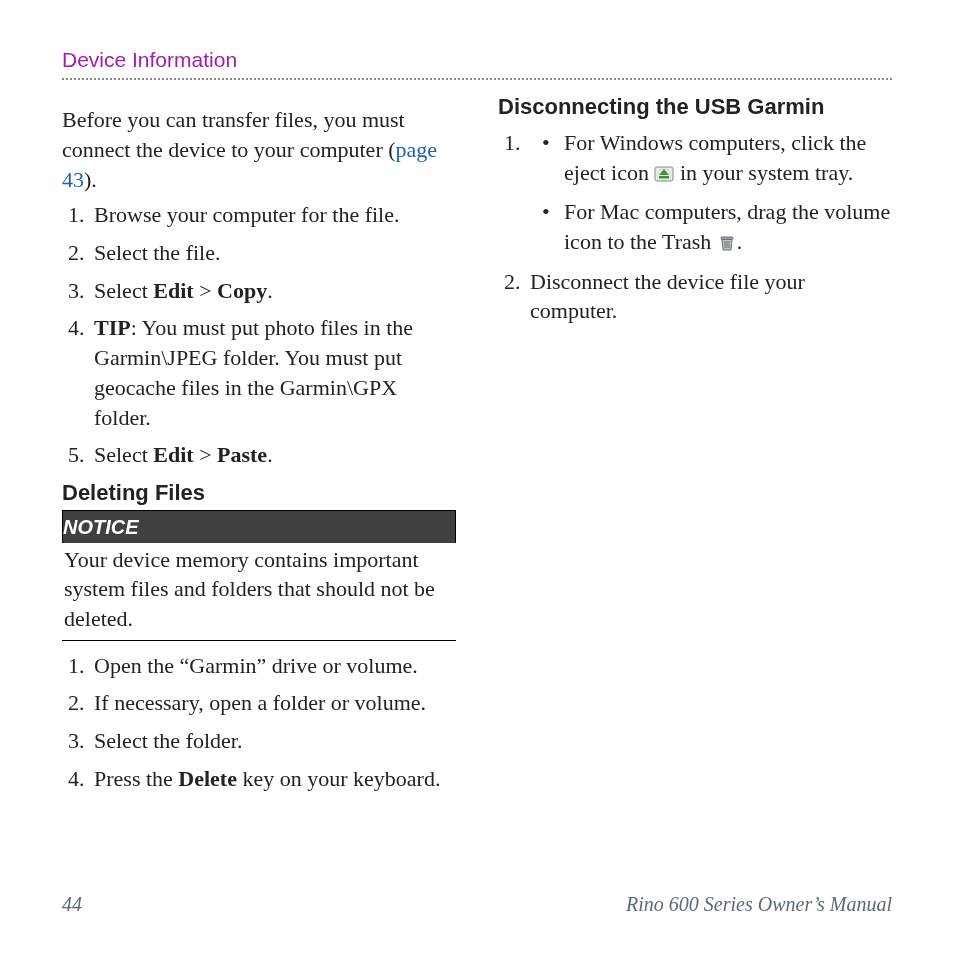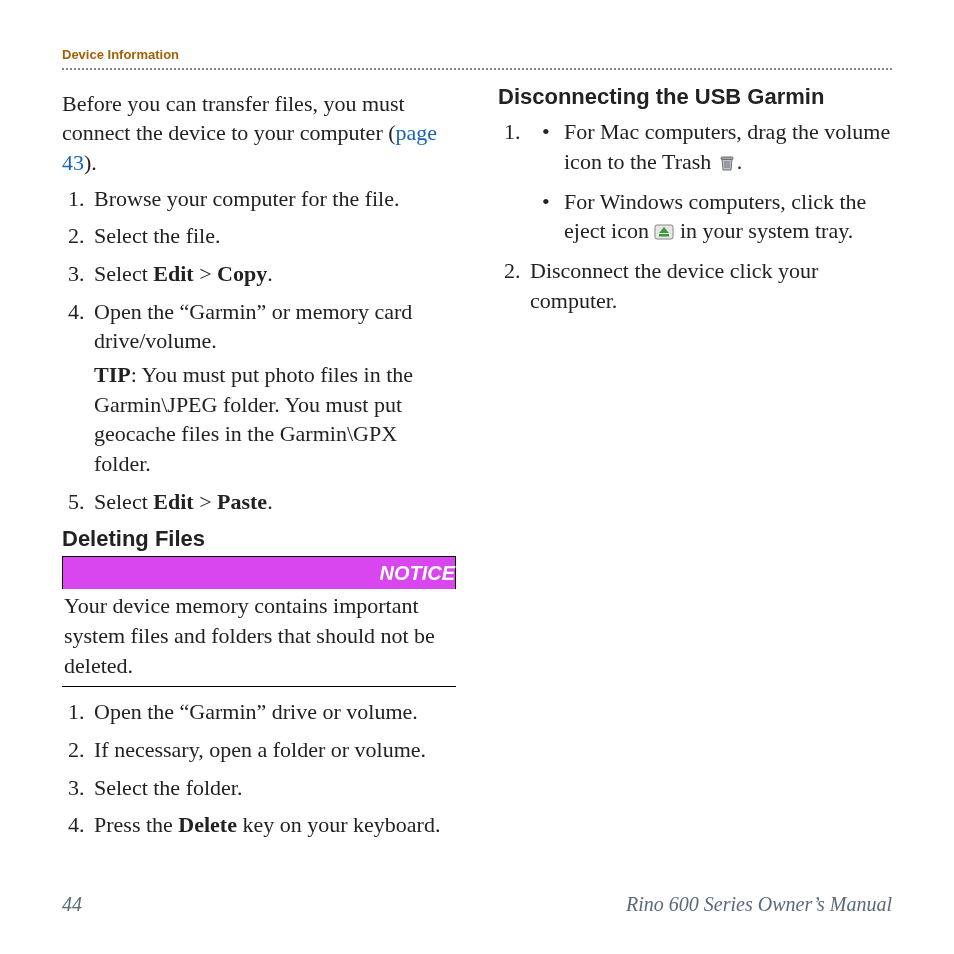--- a/index.html
+++ b/index.html
@@ -12,57 +12,56 @@
     background:#fff;
     position:relative;
     box-sizing:border-box;
   }
   .page{
     padding:46px 62px 0 62px;
     box-sizing:border-box;
   }
   .running-head{
     font-family:Arial,Helvetica,sans-serif;
-    font-size:13px;
-    color:#a16207;
+    font-size:21px;
+    color:#a21caf;
     border-bottom:2px dotted #888;
     padding-bottom:4px;
     margin-bottom:12px;
-    font-weight:bold;
   }
   .cols{
     column-count:2;
     column-gap:42px;
     column-fill:auto;
     height:770px;
   }
   .block{break-inside:avoid}
   h3{
     font-family:Arial,Helvetica,sans-serif;
     font-weight:bold;
     font-size:22px;
     margin:2px 0 2px 0;
   }
-  p{margin:7px 0 6px 0}
+  p{margin:13px 0 6px 0}
   ol{margin:6px 0 6px 0;padding-left:28px}
   ol>li{padding-left:4px;margin-bottom:8px}
   ul.bullets{list-style:none;margin:4px 0 4px 0;padding-left:12px}
   ul.bullets>li{
     position:relative;padding-left:22px;margin-bottom:10px;
   }
   ul.bullets>li::before{
     content:"•";position:absolute;left:0;top:0;
   }
   .tip{margin:4px 0 7px 0}
   .link{color:#1763b5}
   .notice-bar{
-    background:#d946ef;color:#fff;
+    background:#404040;color:#fff;
     font-family:Arial,Helvetica,sans-serif;
     font-weight:bold;font-style:italic;
-    text-align:right;
+    text-align:left;
     padding:3px 0 2px 0;
     border:1px solid #000;
     border-bottom:none;
     font-size:20px;
   }
   .notice-body{
     border-bottom:1px solid #000;
     padding:2px 2px 6px 2px;
     margin-bottom:10px;
   }
@@ -89,21 +88,20 @@
     <p>
       <span>Before you can transfer files, you must connect the device to your computer (</span><span class="link">page 43</span><span>).</span>
     </p>
     <ol>
       <li>Browse your computer for the file.</li>
       <li>Select the file.</li>
       <li>
         <span>Select </span><span class="b">Edit</span><span> &gt; </span><span class="b">Copy</span><span>.</span>
       </li>
       <li>
-        <span>Open the “Garmin” or memory card drive/volume.</span>
         <p class="tip">
           <span class="b">TIP</span><span>: You must put photo files in the Garmin\JPEG folder. You must put geocache files in the Garmin\GPX folder.</span>
         </p>
       </li>
       <li>
         <span>Select </span><span class="b">Edit</span><span> &gt; </span><span class="b">Paste</span><span>.</span>
       </li>
     </ol>
 
     <div class="block">
@@ -120,38 +118,38 @@
         <span>Press the </span><span class="b">Delete</span><span> key on your keyboard.</span>
       </li>
     </ol>
 
     <div class="block">
     <h3>Disconnecting the USB Garmin</h3>
     <ol>
       <li>
         <ul class="bullets">
           <li>
+            <span>For Windows computers, click the eject icon </span><span class="inline-icon"><svg viewBox="0 0 20 16">
+                    <rect x="1" y="1" width="18" height="14" rx="2" fill="#e7e7e7" stroke="#888"></rect>
+                    <polygon points="10,3 15,9 5,9" fill="#3a9a3a"></polygon>
+                    <rect x="5" y="10" width="10" height="2.5" fill="#3a9a3a"></rect>
+                  </svg></span><span> in your system tray.</span>
+          </li>
+          <li>
             <span>For Mac computers, drag the volume icon to the Trash </span><span class="inline-icon"><svg viewBox="0 0 20 16">
                     <path d="M5 4h10l-1 11H6z" fill="#bfc4c9" stroke="#6a7075"></path>
                     <rect x="4" y="2" width="12" height="2.5" rx="1" fill="#9ea4aa" stroke="#6a7075"></rect>
                     <line x1="8" y1="6" x2="8" y2="13" stroke="#6a7075"></line>
                     <line x1="10" y1="6" x2="10" y2="13" stroke="#6a7075"></line>
                     <line x1="12" y1="6" x2="12" y2="13" stroke="#6a7075"></line>
                   </svg></span><span>.</span>
           </li>
-          <li>
-            <span>For Windows computers, click the eject icon </span><span class="inline-icon"><svg viewBox="0 0 20 16">
-                    <rect x="1" y="1" width="18" height="14" rx="2" fill="#e7e7e7" stroke="#888"></rect>
-                    <polygon points="10,3 15,9 5,9" fill="#3a9a3a"></polygon>
-                    <rect x="5" y="10" width="10" height="2.5" fill="#3a9a3a"></rect>
-                  </svg></span><span> in your system tray.</span>
-          </li>
         </ul>
       </li>
-      <li>Disconnect the device click your computer.</li>
+      <li>Disconnect the device file your computer.</li>
     </ol>
     </div>
 
   </div>
 </div>
 
 <div class="footer">
   <span>44</span>
   <span>Rino 600 Series Owner’s Manual</span>
 </div>

